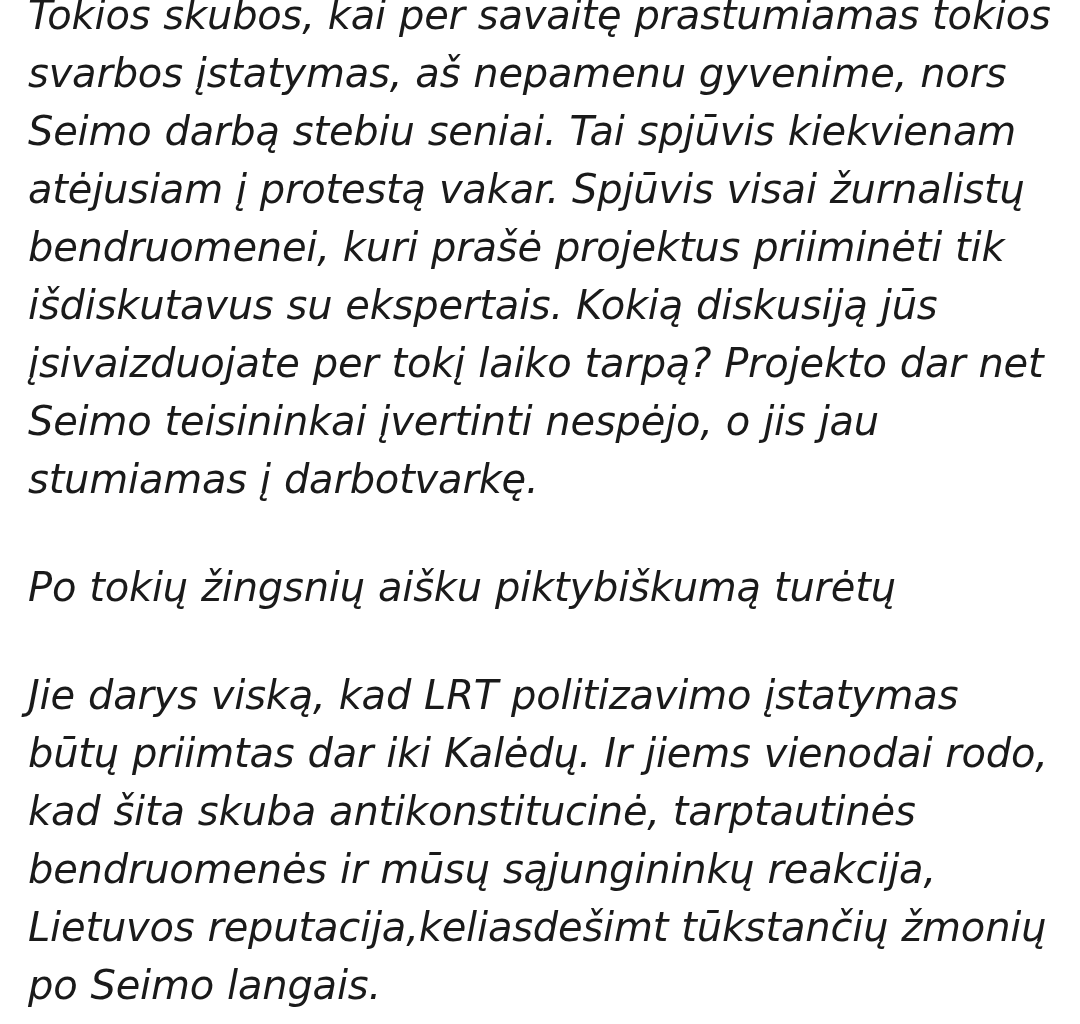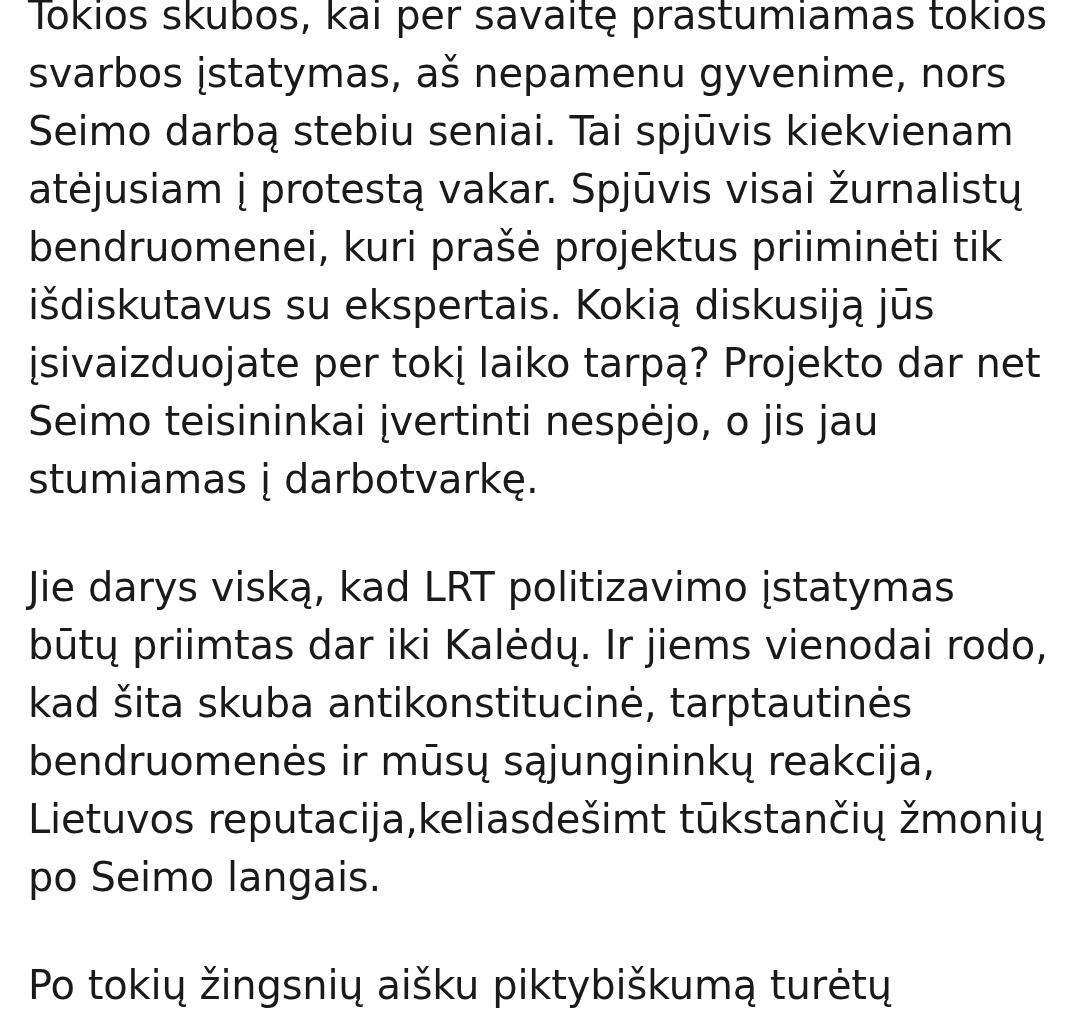--- a/index.html
+++ b/index.html
@@ -14,20 +14,21 @@
     font-family: "DejaVu Sans", sans-serif;
   }
   .page {
     width: 1080px;
     height: 1024px;
     box-sizing: border-box;
     padding: 0 28px;
     background: #ffffff;
     position: relative;
     overflow: hidden;
+    font-style: italic;
   }
   .text-body {
     position: absolute;
     left: 28px;
     top: -14px;
     width: 1030px;
     color: #1a1a1a;
     font-size: 40px;
     line-height: 58px;
     letter-spacing: -0.2px;
@@ -41,16 +42,16 @@
   p.para:last-child {
     margin-bottom: 0;
   }
 </style>
 </head>
 <body>
 
 <div class="page">
   <div class="text-body">
     <p class="para">Tokios skubos, kai per savaitę prastumiamas tokios svarbos įstatymas, aš nepamenu gyvenime, nors Seimo darbą stebiu seniai. Tai spjūvis kiekvienam atėjusiam į protestą vakar. Spjūvis visai žurnalistų bendruomenei, kuri prašė projektus priiminėti tik išdiskutavus su ekspertais. Kokią diskusiją jūs įsivaizduojate per tokį laiko tarpą? Projekto dar net Seimo teisininkai įvertinti nespėjo, o jis jau stumiamas į darbotvarkę.</p>
+    <p class="para">Po tokių žingsnių aišku piktybiškumą turėtų</p>
     <p class="para">Jie darys viską, kad LRT politizavimo įstatymas būtų priimtas dar iki Kalėdų. Ir jiems vienodai rodo, kad šita skuba antikonstitucinė, tarptautinės bendruomenės ir mūsų sąjungininkų reakcija, Lietuvos reputacija,keliasdešimt tūkstančių žmonių po Seimo langais.</p>
-    <p class="para">Po tokių žingsnių aišku piktybiškumą turėtų</p>
   </div>
 </div>
 
 </body></html>

